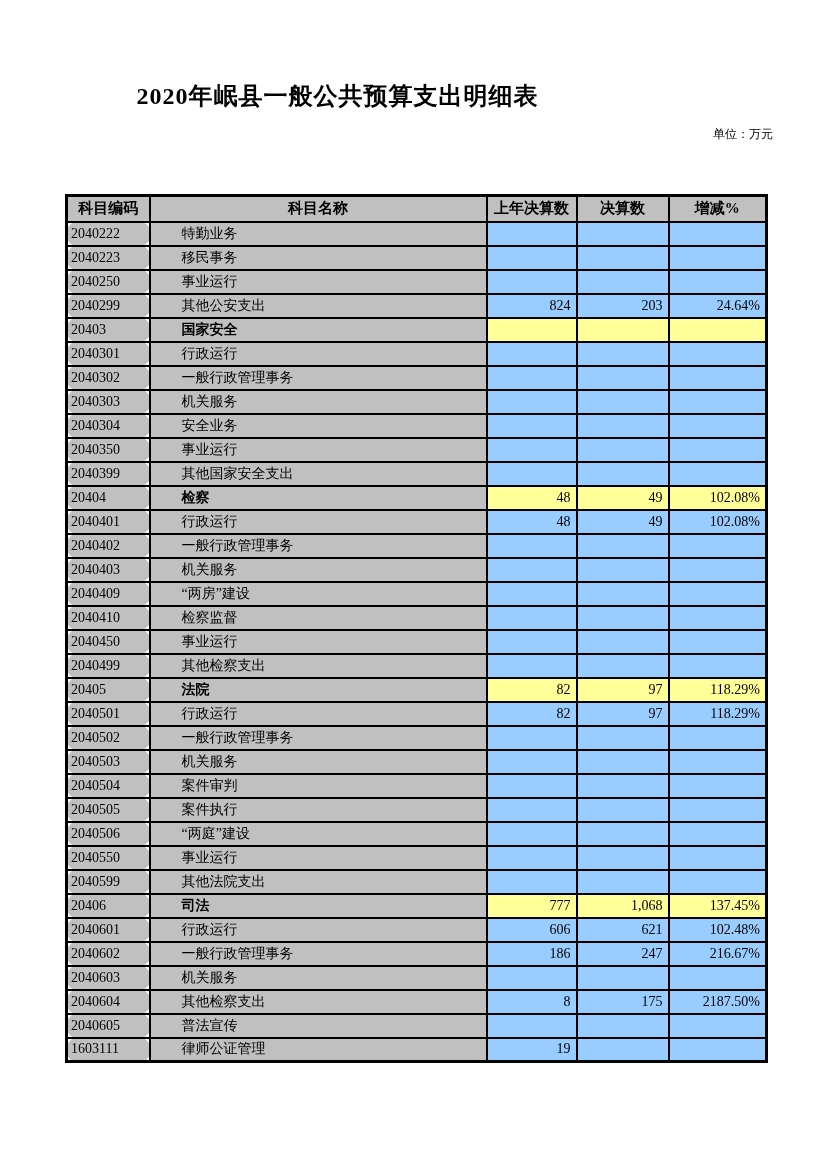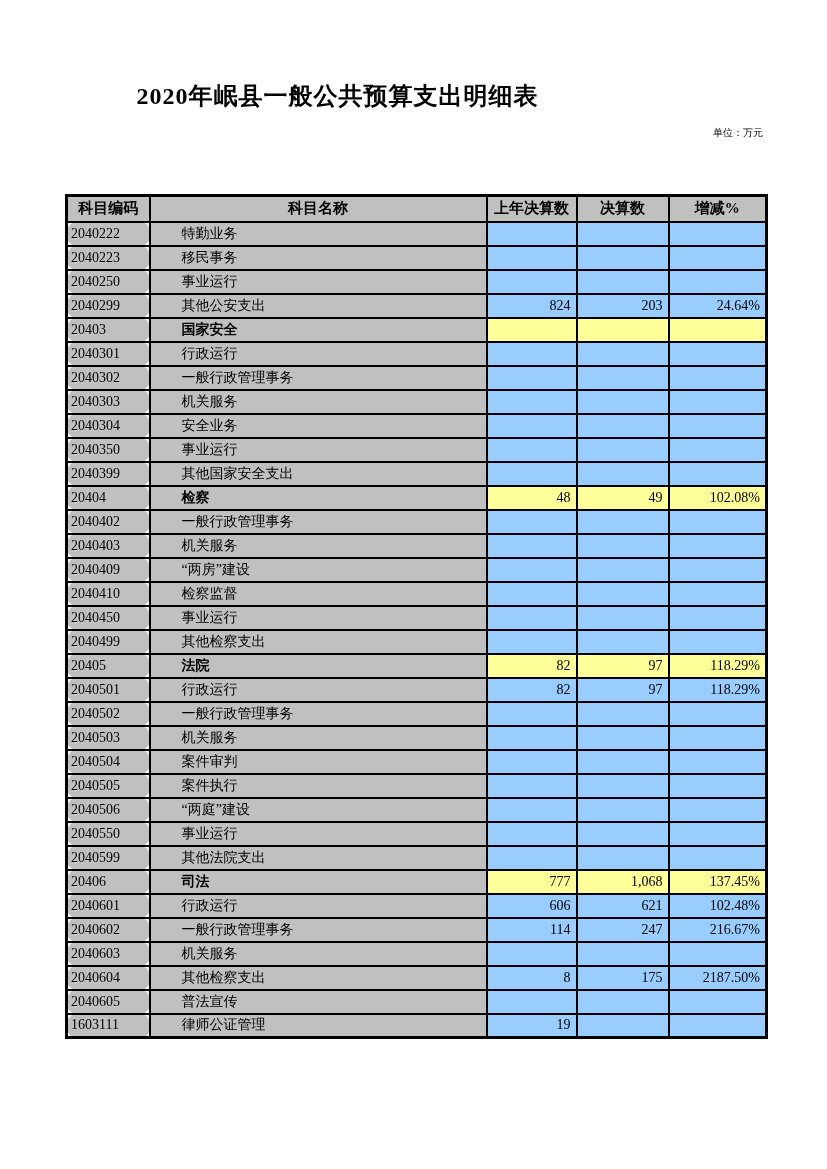--- a/index.html
+++ b/index.html
@@ -15,23 +15,23 @@
     position: absolute;
     top: 80px; left: 0; width: 675px;
     text-align: center;
     font-size: 24px;
     font-weight: bold;
     letter-spacing: 1px;
     font-family: "Liberation Serif", "DejaVu Serif", serif;
   }
   .unit-label {
     position: absolute;
-    top: 126px; left: 63px; width: 700px;
+    top: 126px; left: 73px; width: 700px;
     text-align: right;
-    font-size: 10px;
+    font-size: 12px;
   }
   table.budget {
     position: absolute;
     top: 150px; left: 65px;
     width: 700px;
     border-collapse: collapse;
     table-layout: fixed;
     border: 3px solid var(--border-color, #000);
     margin-top: 44px;
   }
@@ -177,20 +177,27 @@
     <td class="num"></td>
   </tr>
       <tr class="section">
     <td class="code">20404</td>
     <td class="name">检察</td>
     <td class="num">48</td>
     <td class="num">49</td>
     <td class="num">102.08%</td>
   </tr>
       <tr>
+    <td class="code">2040401</td>
+    <td class="name">行政运行</td>
+    <td class="num">48</td>
+    <td class="num">49</td>
+    <td class="num">102.08%</td>
+  </tr>
+      <tr>
     <td class="code">2040402</td>
     <td class="name">一般行政管理事务</td>
     <td class="num"></td>
     <td class="num"></td>
     <td class="num"></td>
   </tr>
       <tr>
     <td class="code">2040403</td>
     <td class="name">机关服务</td>
     <td class="num"></td>
@@ -298,21 +305,21 @@
       <tr>
     <td class="code">2040601</td>
     <td class="name">行政运行</td>
     <td class="num">606</td>
     <td class="num">621</td>
     <td class="num">102.48%</td>
   </tr>
       <tr>
     <td class="code">2040602</td>
     <td class="name">一般行政管理事务</td>
-    <td class="num">114</td>
+    <td class="num">186</td>
     <td class="num">247</td>
     <td class="num">216.67%</td>
   </tr>
       <tr>
     <td class="code">2040603</td>
     <td class="name">机关服务</td>
     <td class="num"></td>
     <td class="num"></td>
     <td class="num"></td>
   </tr>

